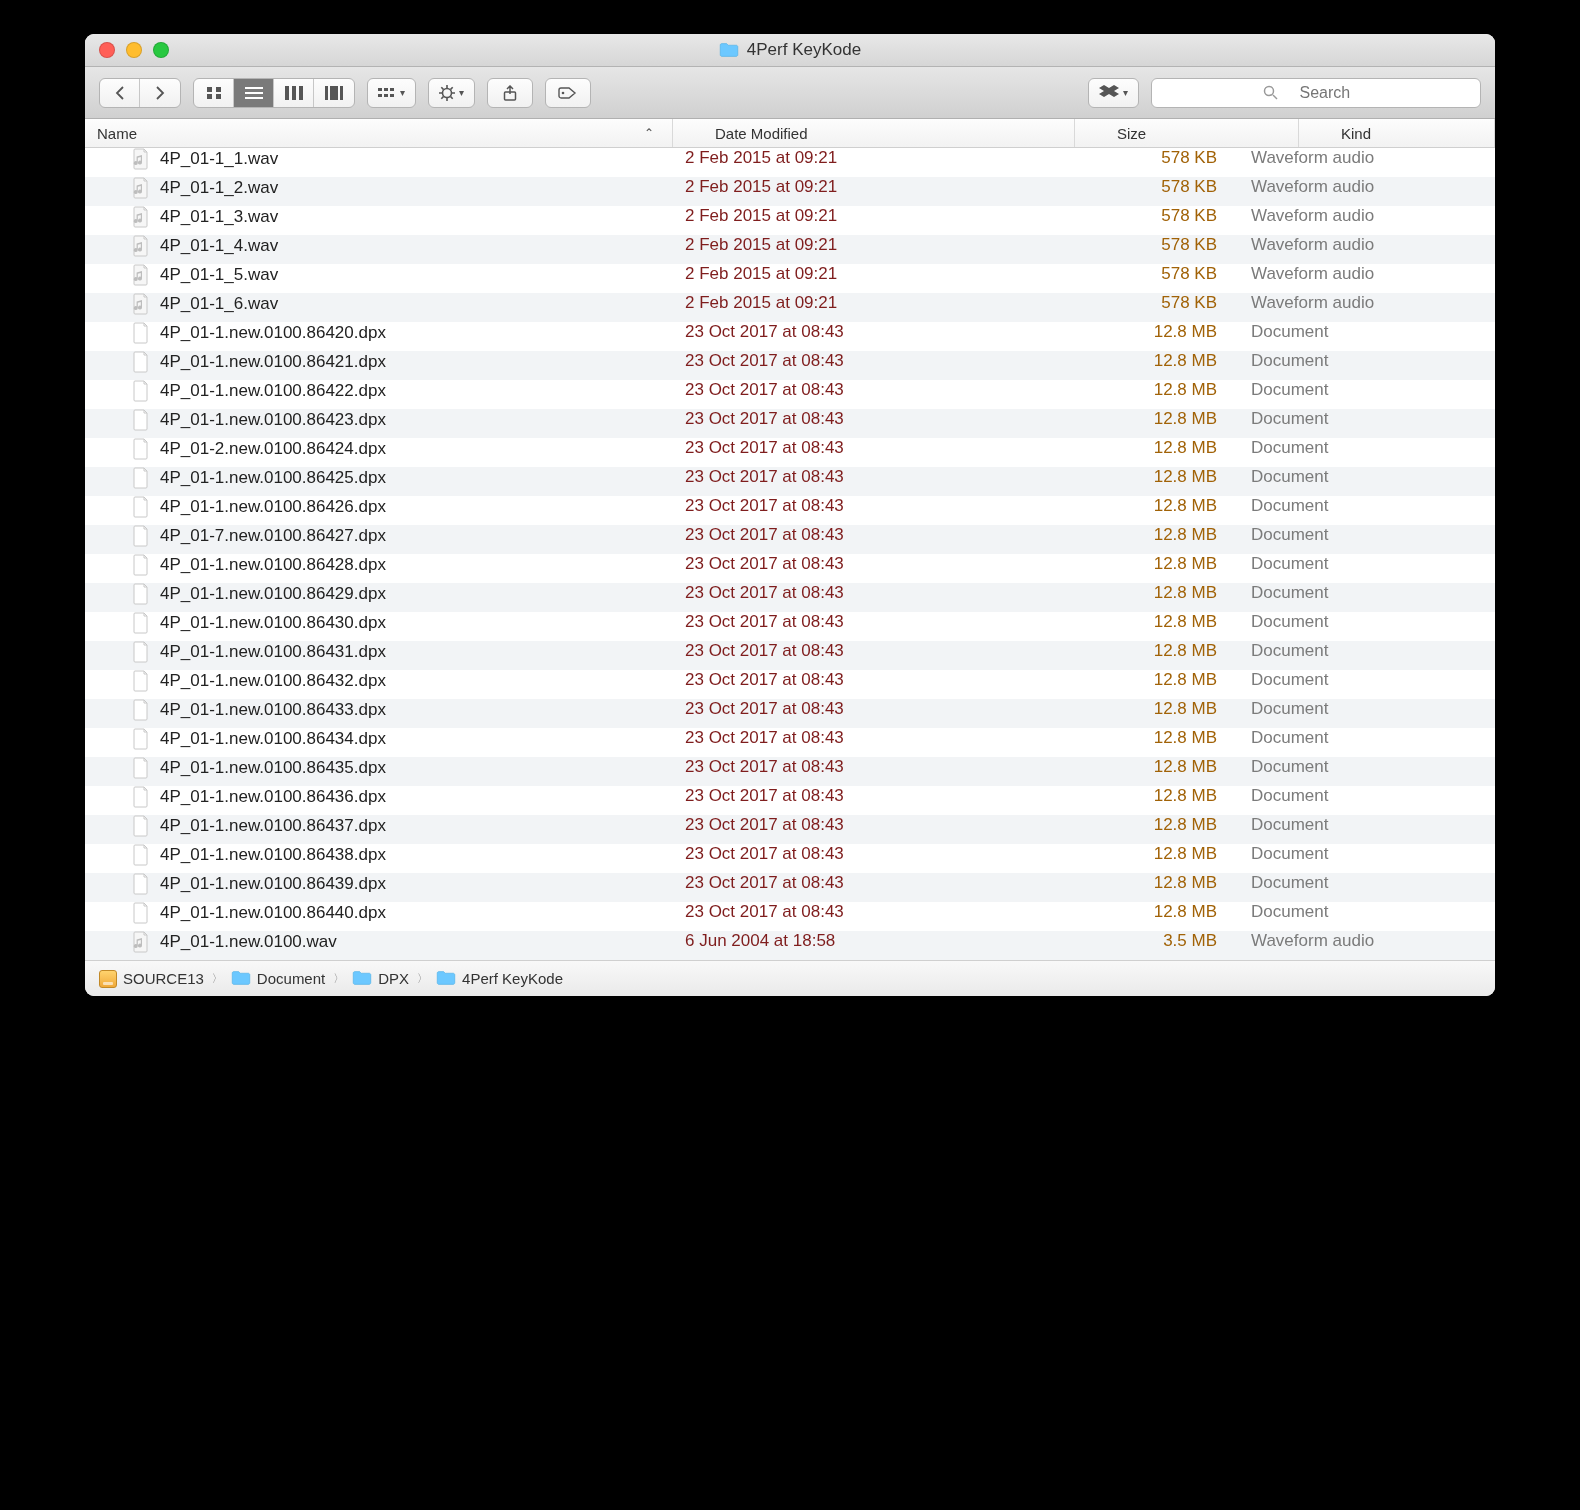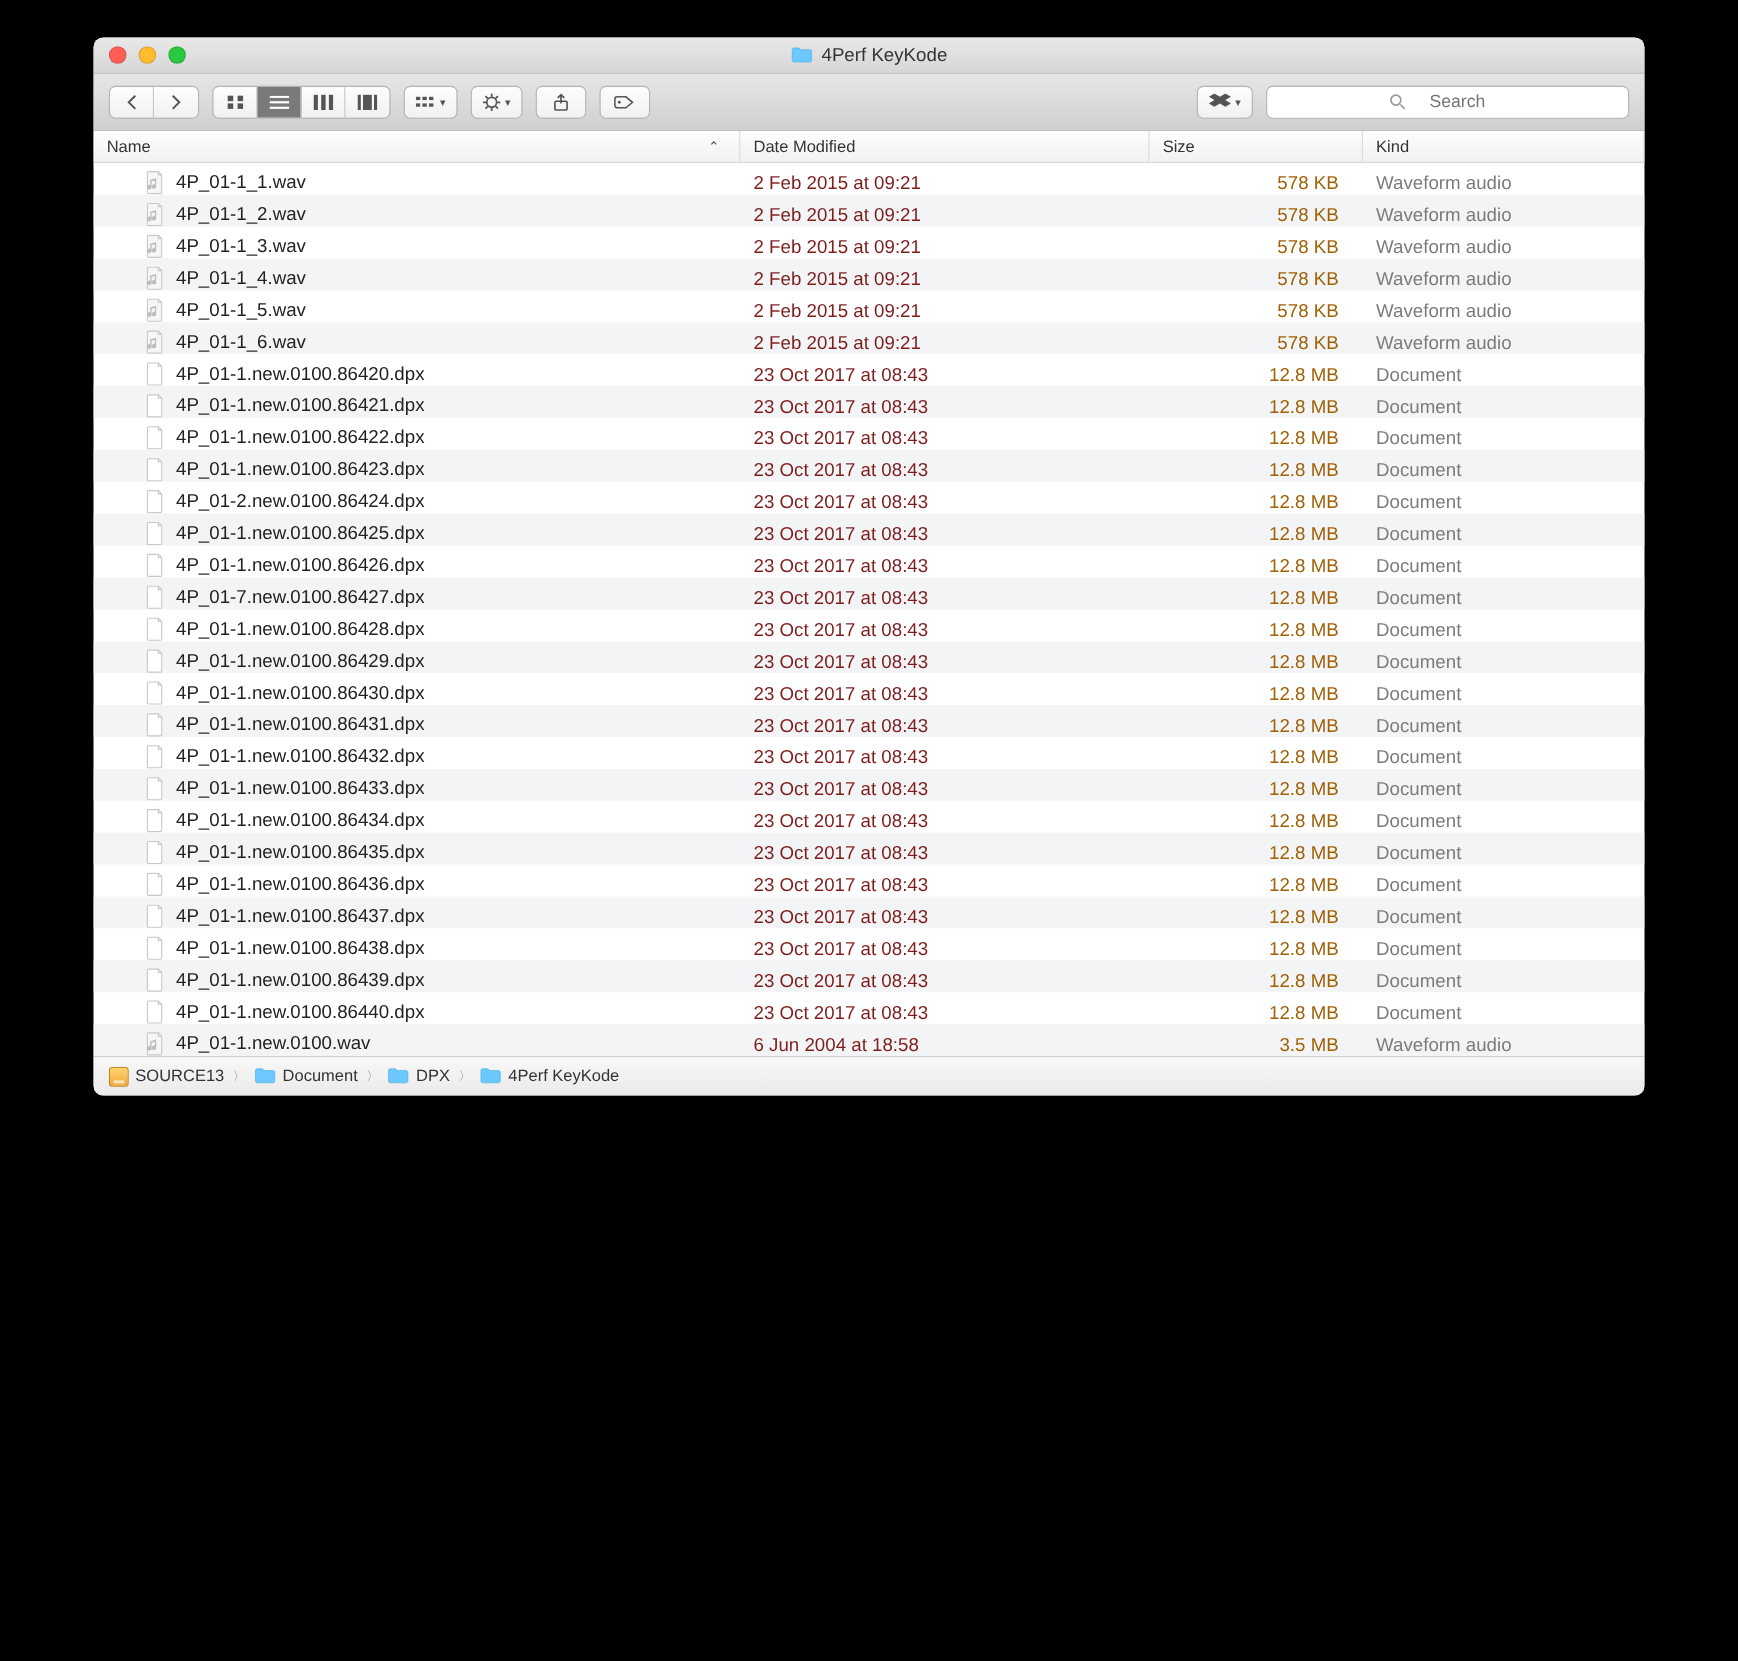--- a/index.html
+++ b/index.html
@@ -83,32 +83,32 @@
     background:#fff; display:flex; align-items:center; justify-content:center;
     color:#999; gap:22px; font-size:16px;
   }
   .search input { border:none; outline:none; width:70px; font-size:16px; background:transparent; }
   .chev { font-size:10px; }
   
   .colhead {
     display:flex; height:29px;
     background:linear-gradient(#fdfdfd,#f2f2f2);
     border-bottom:1px solid #cfcfcf;
-    font-size:15px; color:#333;
+    font-size:15px; color:#333;gap:30px;
   }
   .colhead .col { display:flex; align-items:center; padding:0 12px; border-right:1px solid #d9d9d9; }
   .col-name { width: 588px; justify-content:space-between; }
   .col-date { width: 372px; }
   .col-size { width: 194px; }
   .col-kind { flex:1; border-right:none; }
   .sort-ind { font-size:12px; color:#555; padding-right:6px; }
   
   .rows { }
   .row {
-    display:flex; height:29px; align-items:flex-end;
+    display:flex; height:29px; align-items:flex-start;
     font-size:17px; color:#222;
   }
   .row:nth-child(even){ background:#f2f4f6; }
   .row .c { display:flex; align-items:center; }
   .row .c-name { width:588px; padding-left:46px; gap:9px; }
   .row .c-date { width:372px; color:#7f1d1d; padding-left:12px; }
   .row .c-size { width:194px; color:#a16207; justify-content:flex-end; padding-right:22px; }
   .row .c-kind { flex:1; color:#7b7b7b; padding-left:12px; }
   .fico { width:20px; height:22px; display:inline-flex; align-items:center; justify-content:center; }
   .fico svg { width:18px; height:22px; }

